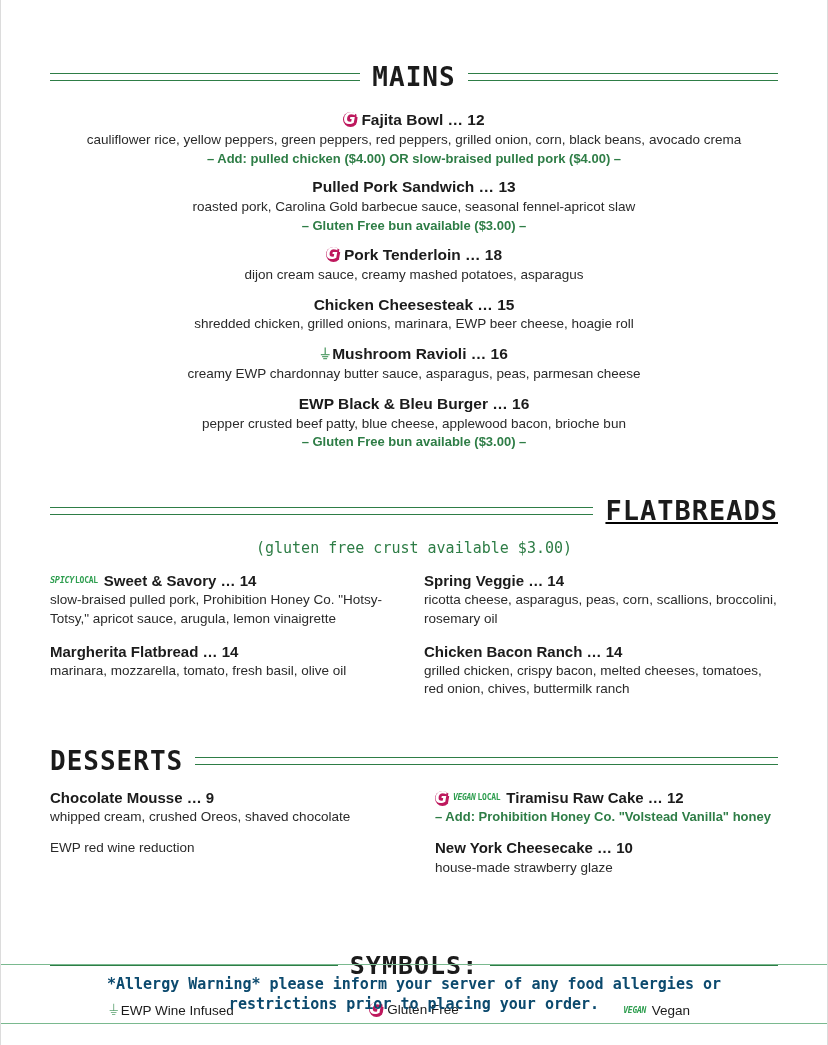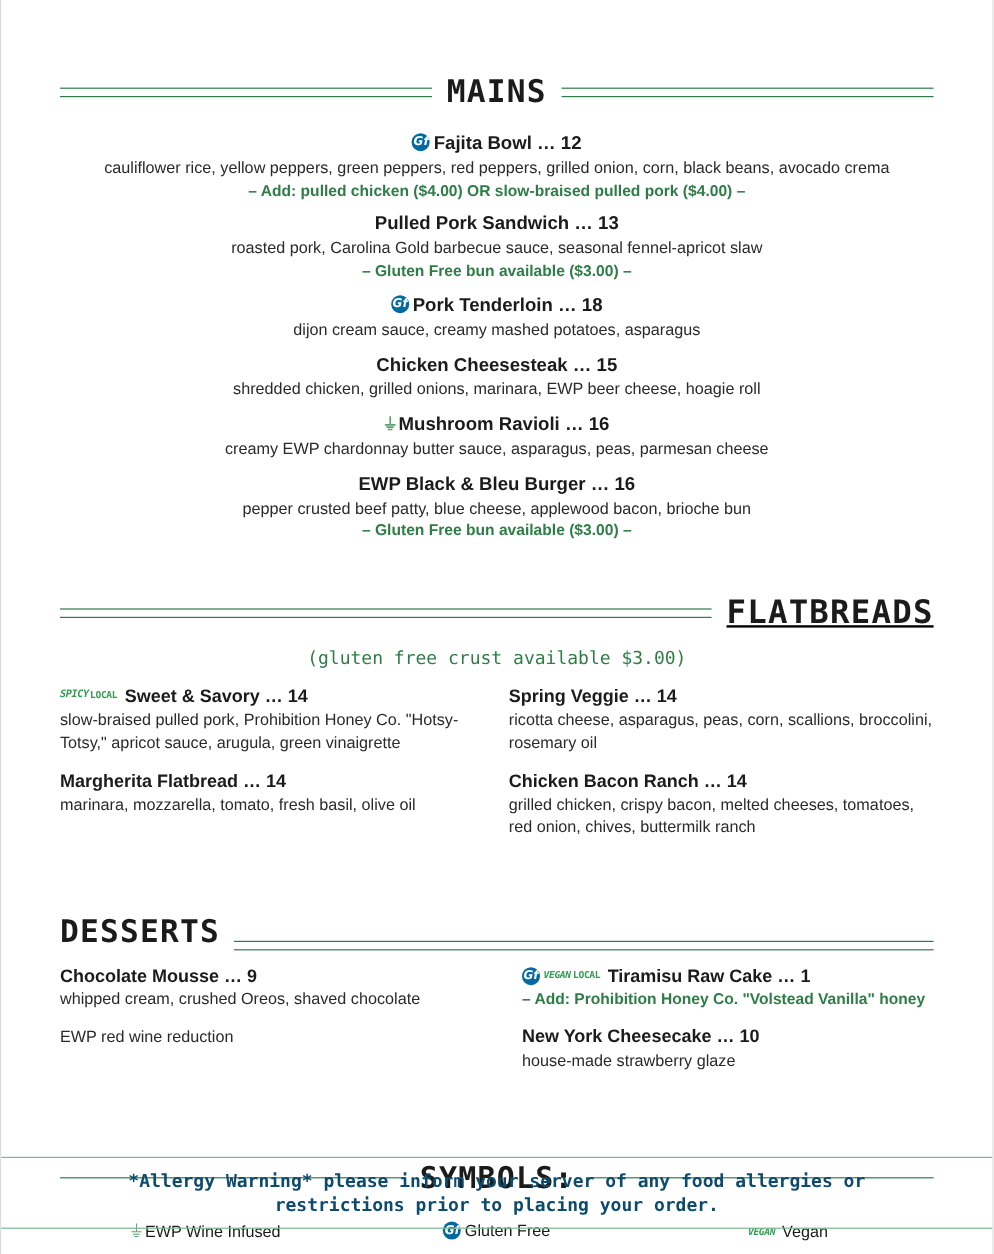--- a/index.html
+++ b/index.html
@@ -83,24 +83,24 @@
   
   .ico {
     display: inline-block;
     vertical-align: middle;
     position: relative;
     top: -1px;
   }
   .ico-gf {
     width: 15px; height: 15px;
     border-radius: 50%;
-    background: #0369a1;
+    background: #be185d;
     color: #fff;
     font-family: "DejaVu Sans", sans-serif;
-    font-size: 10px;
+    font-size: 15px;
     font-weight: bold;
     font-style: italic;
     line-height: 15px;
     text-align: center;
     margin-right: 3px;
   }
   .ico-wine {
     color: #5da271;
     font-size: 14px;
     margin-right: 2px;
@@ -145,21 +145,21 @@
   }
   .two-col {
     display: flex;
     gap: 20px;
     margin-top: 14px;
   }
   .col { flex: 1; }
   .fb-item { margin-bottom: 13px; }
 
   
-  #desserts-header { margin-top: 50px; align-items: flex-end; }
+  #desserts-header { margin-top: 34px; }
   .dessert-cols {
     display: flex;
     gap: 42px;
     margin-top: 12px;
   }
   .dessert-item { margin-bottom: 12px; }
 
   
   #symbols-header { margin-top: 62px; }
   #symbols-header .sec-title { font-size: 25px; }
@@ -265,21 +265,21 @@
     </div>
     <div class="fb-sub">(gluten free crust available $3.00)</div>
 
     <div class="two-col">
       <div class="col">
 
         <div class="fb-item">
           <div class="item-name">
             <span class="ico ico-spicy">SPICY</span><span class="ico ico-local">LOCAL</span> <span>Sweet &amp; Savory … 14</span>
           </div>
-          <div class="item-desc">slow-braised pulled pork, Prohibition Honey Co. "Hotsy-Totsy," apricot sauce, arugula, green vinaigrette</div>
+          <div class="item-desc">slow-braised pulled pork, Prohibition Honey Co. "Hotsy-Totsy," apricot sauce, arugula, lemon vinaigrette</div>
         </div>
 
         <div class="fb-item">
           <div class="item-name">
             <span>Margherita Flatbread … 14</span>
           </div>
           <div class="item-desc">marinara, mozzarella, tomato, fresh basil, olive oil</div>
         </div>
 
       </div>
@@ -319,21 +319,21 @@
 
         <div class="dessert-item">
           <div class="item-desc">EWP red wine reduction</div>
         </div>
 
       </div>
       <div class="col">
 
         <div class="dessert-item">
           <div class="item-name">
-            <span class="ico ico-gf">Gf</span><span class="ico ico-vegan">VEGAN</span><span class="ico ico-local">LOCAL</span> <span>Tiramisu Raw Cake … 1</span>
+            <span class="ico ico-gf">Gf</span><span class="ico ico-vegan">VEGAN</span><span class="ico ico-local">LOCAL</span> <span>Tiramisu Raw Cake … 12</span>
           </div>
           <div class="item-note">– Add: Prohibition Honey Co. "Volstead Vanilla" honey</div>
         </div>
 
         <div class="dessert-item">
           <div class="item-name">
             <span>New York Cheesecake … 10</span>
           </div>
           <div class="item-desc">house-made strawberry glaze</div>
         </div>

